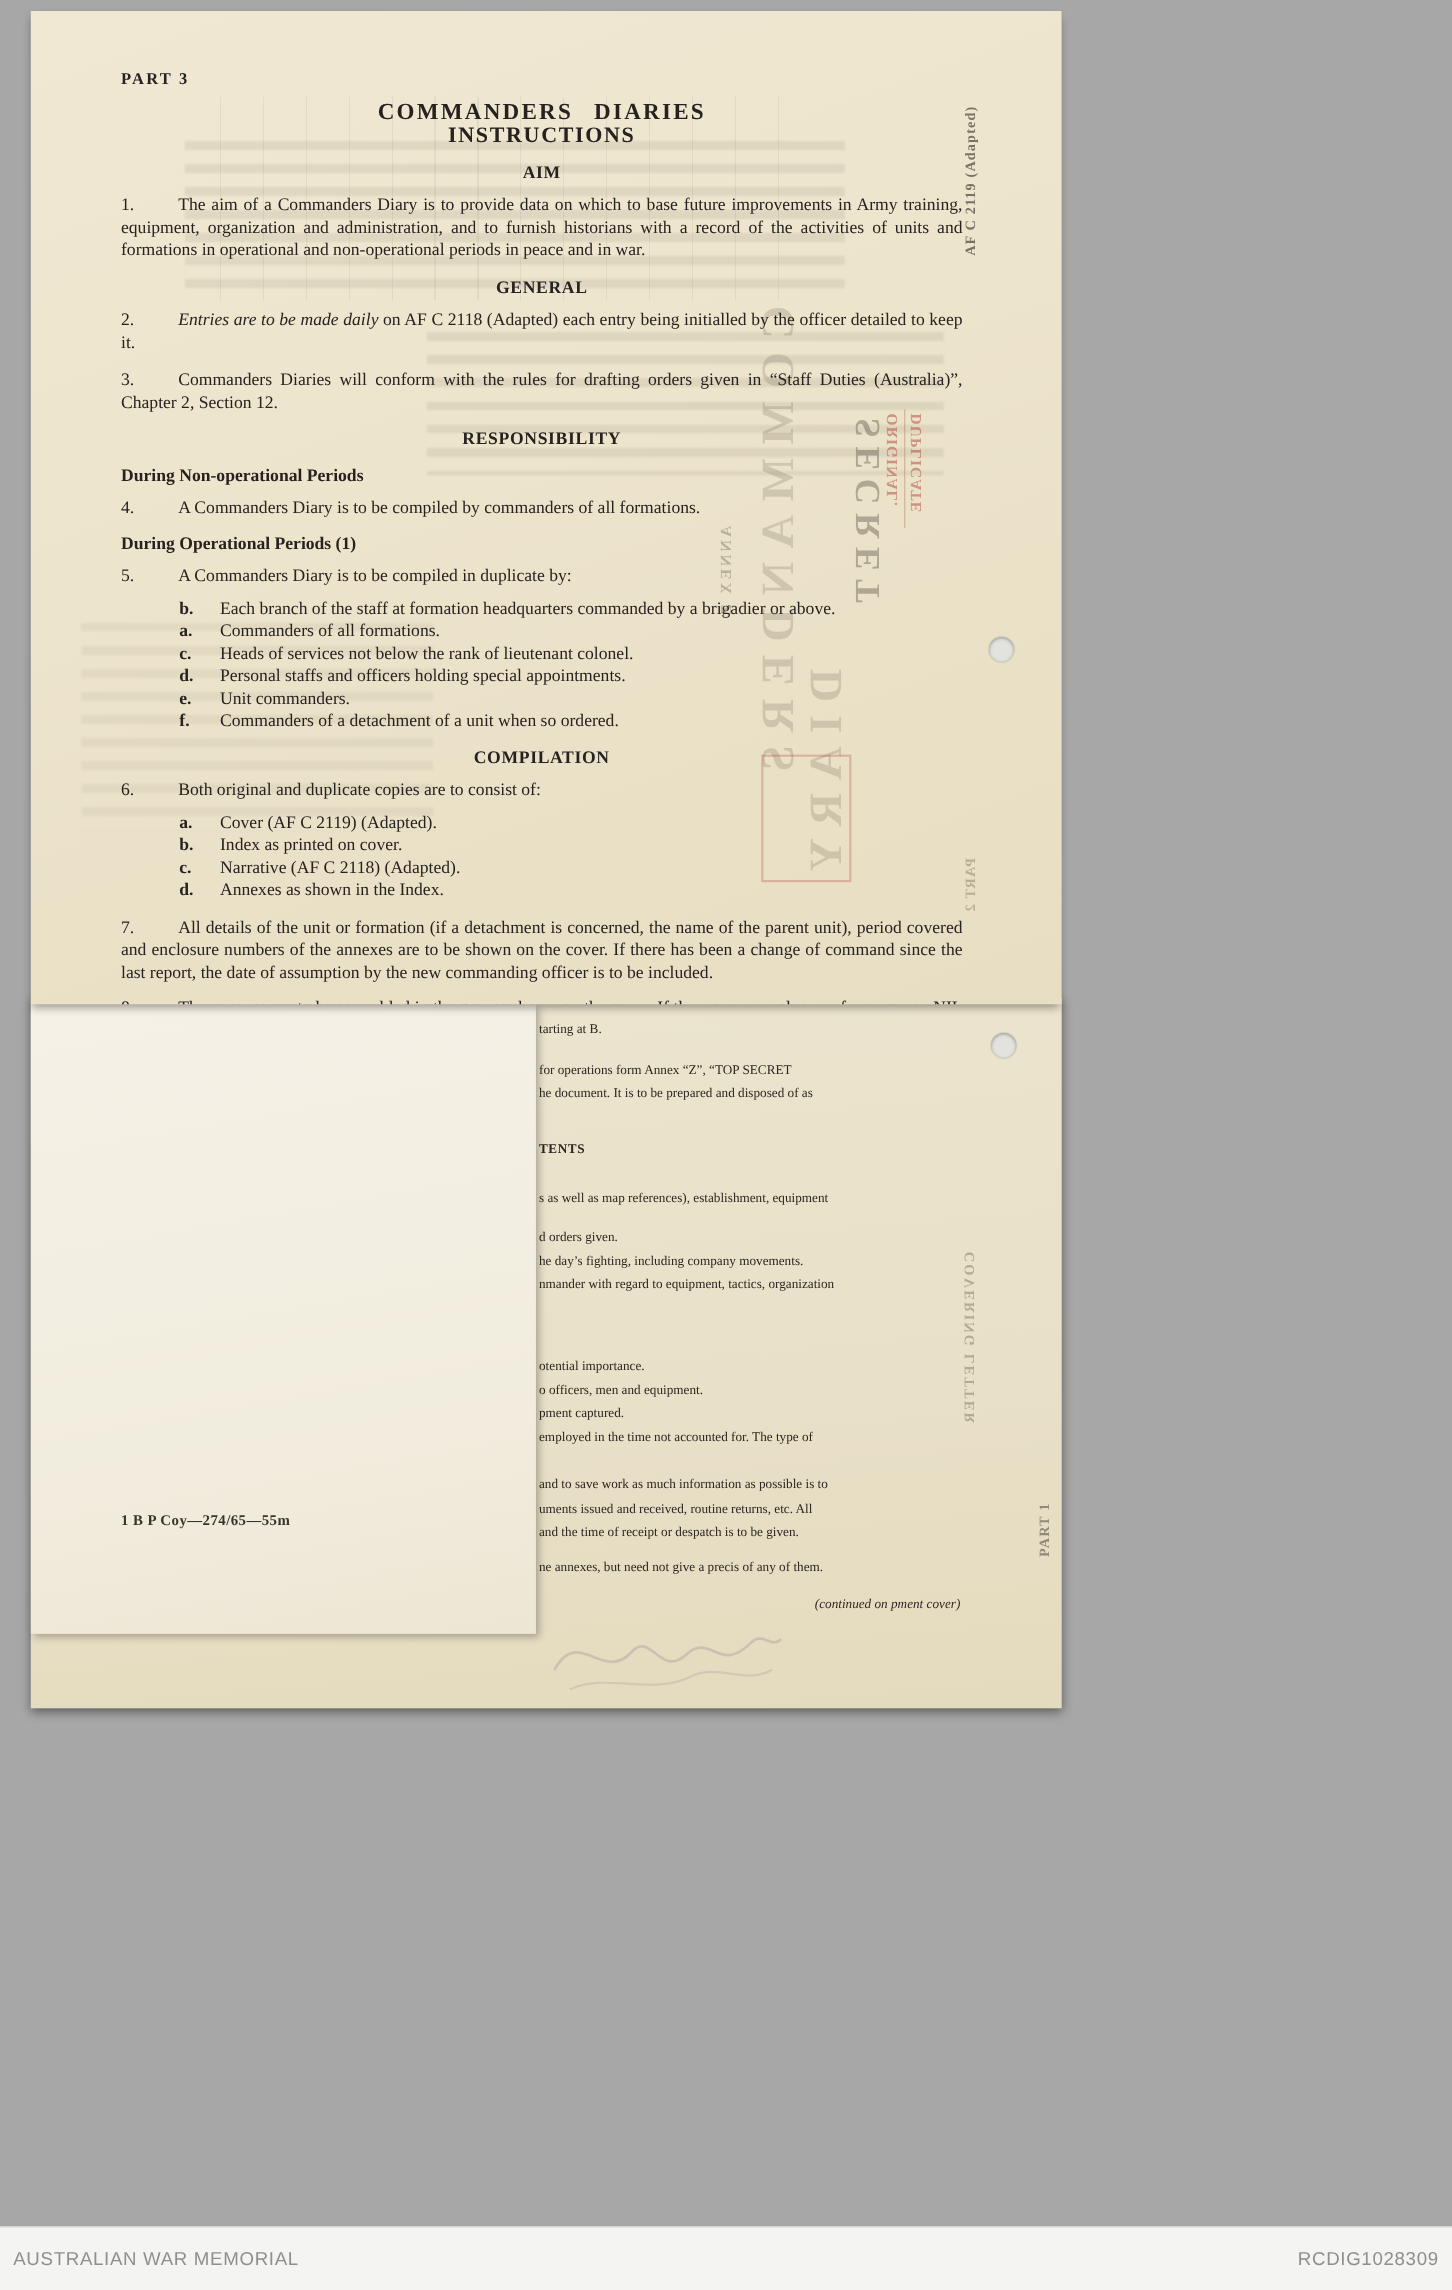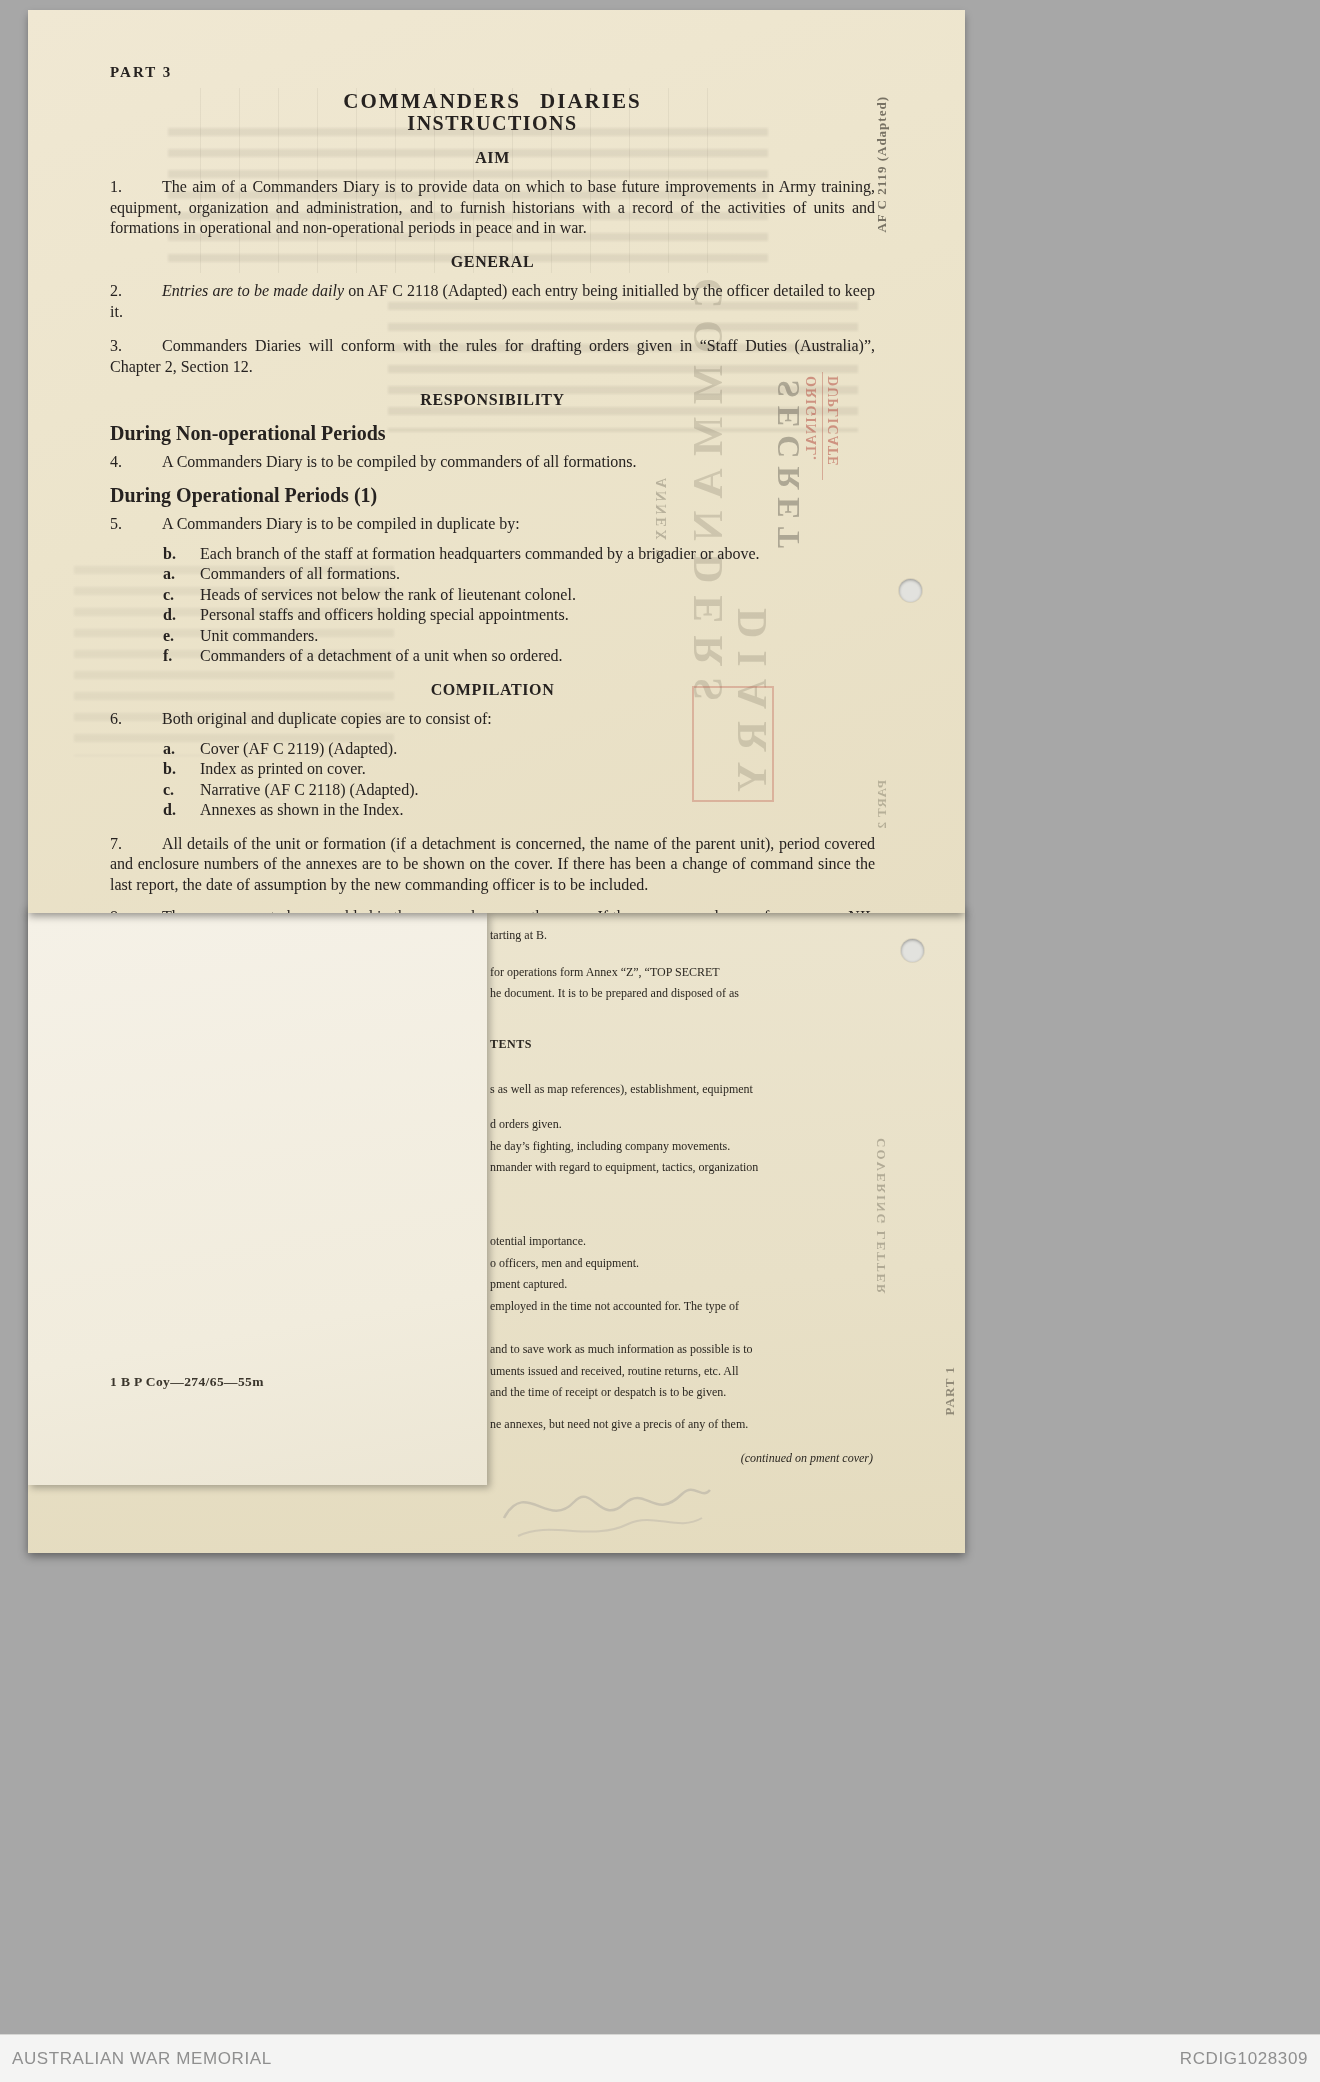--- a/index.html
+++ b/index.html
@@ -50,21 +50,21 @@
   
   .cover-text{
     position:absolute;left:82px;top:52px;width:765px;
     color:#262220;font-size:16px;line-height:20.5px;
     z-index:2;
   }
   .part-label{font-size:15px;font-weight:bold;letter-spacing:2px;}
   .t1{text-align:center;font-size:21px;font-weight:bold;letter-spacing:2px;word-spacing:12px;margin:8px 0 2px;}
   .t2{text-align:center;font-size:20px;font-weight:bold;letter-spacing:1.5px;margin:0 0 14px;}
   .sec{text-align:center;font-size:16px;font-weight:bold;letter-spacing:0.6px;margin:13px 0 8px;}
-  .sub{font-size:20px;font-weight:bold;margin:12px 0 6px;}
+  .sub{font-size:16px;font-weight:bold;margin:12px 0 6px;}
   .para{margin:9px 0;text-align:justify;}
   .pnum{display:inline-block;width:52px;}
   .item{margin-left:53px;line-height:20.5px;}
   .lnum{display:inline-block;width:37px;font-weight:bold;}
 
   
   .ghost-layer{position:absolute;inset:0;z-index:1;pointer-events:none;}
   .ghost{
     position:absolute;font-weight:bold;white-space:nowrap;
     pointer-events:none;filter:blur(0.7px);
@@ -89,21 +89,21 @@
   
   .hole{
     position:absolute;width:23px;height:23px;border-radius:50%;
     background:#e2e2de;
     box-shadow:inset 0 1px 3px rgba(0,0,0,0.35), 0 0 0 1px rgba(0,0,0,0.07);
     z-index:6;
   }
 
   
   .footer{
-    position:absolute;left:0;right:0;bottom:0;height:48px;
+    position:absolute;left:0;right:0;bottom:0;height:58px;
     background:#f4f4f3;border-top:1px solid #d6d6d4;
     display:flex;justify-content:space-between;align-items:center;
     padding:0 12px;box-sizing:border-box;
     font-family:"Liberation Sans", sans-serif;
     font-size:17px;color:#8f8f8f;letter-spacing:0.6px;
   }
 </style>
 </head>
 <body>
 

